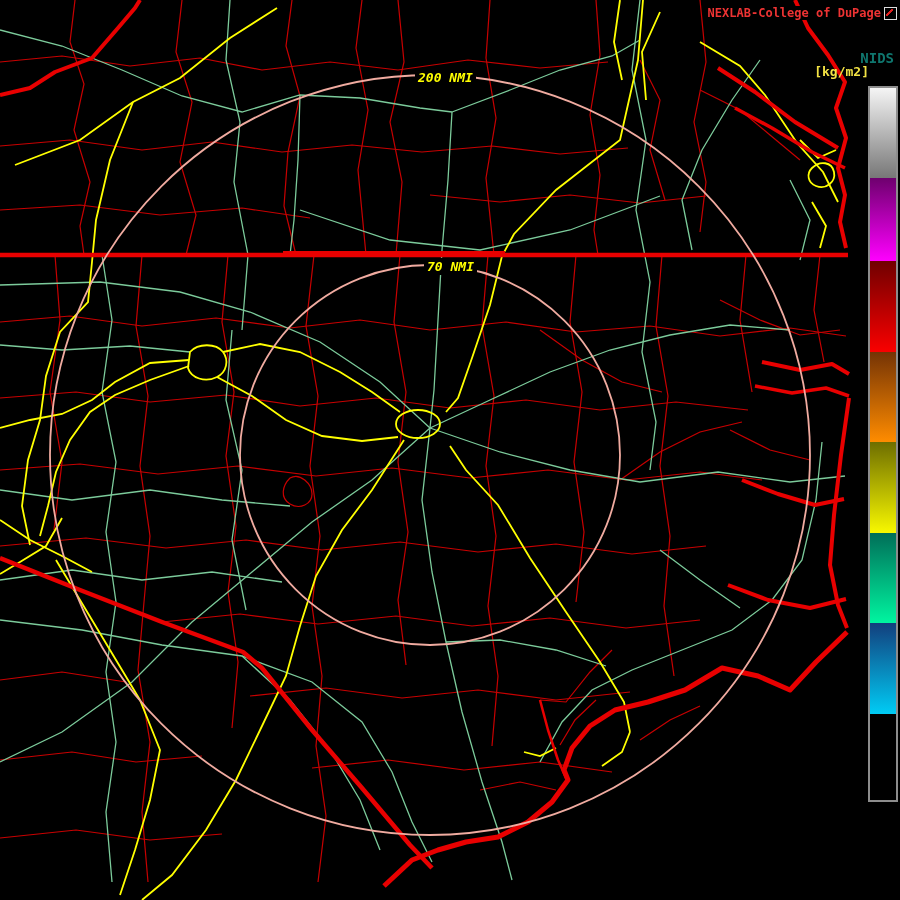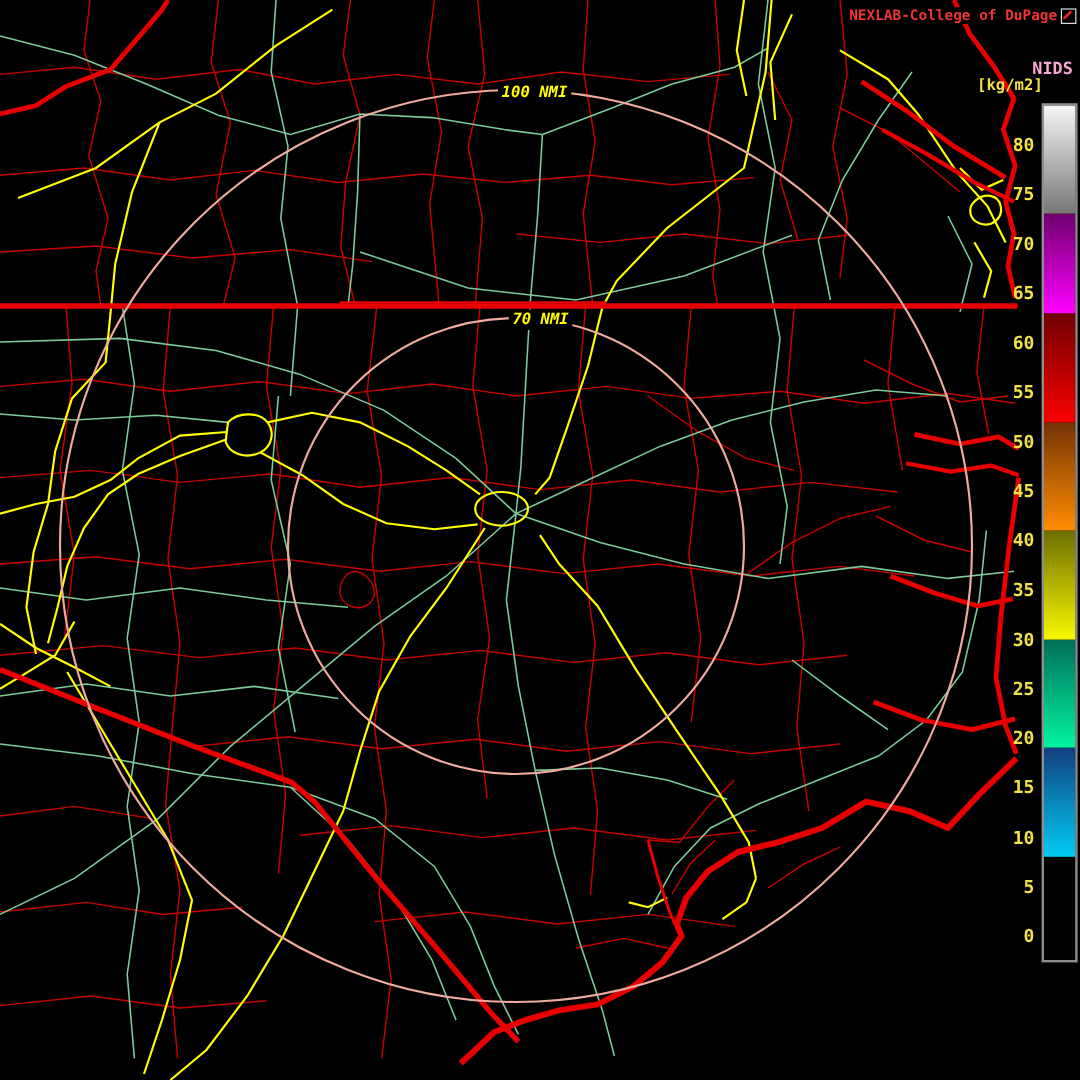--- a/index.html
+++ b/index.html
@@ -4,21 +4,21 @@
 <style>
   html,body{margin:0;padding:0;background:#000;}
   #screen{position:relative;width:900px;height:900px;background:#000;overflow:hidden;
           font-family:"DejaVu Sans Mono","Liberation Mono",monospace;}
   #mapsvg{position:absolute;left:0;top:0;}
   .credit{position:absolute;top:6px;right:3px;display:flex;align-items:center;gap:3px;
           background:#000;color:#ee3333;font-size:12px;font-weight:bold;letter-spacing:0px;line-height:14px;}
   .cod-logo{width:11px;height:11px;border:1px solid #ddd;position:relative;background:#000;display:inline-block;}
   .cod-logo:before{content:"";position:absolute;left:1px;top:1px;width:7px;height:7px;
           background:linear-gradient(135deg,transparent 40%,#e02020 40%,#e02020 60%,transparent 60%);}
-  .nids{position:absolute;top:50px;right:6px;color:#f9a8d4;font-size:14px;font-weight:bold;background:transparent;}
+  .nids{position:absolute;top:50px;right:6px;color:#0f766e;font-size:14px;font-weight:bold;background:transparent;}
   .units{position:absolute;top:64px;right:31px;color:#f2e244;font-size:13px;font-weight:bold;text-align:right;}
   .ringlabel{position:absolute;background:#000;color:#ffff00;font-size:13px;font-weight:bold;
              font-style:italic;padding:1px 3px;z-index:4;}
   #lbl-outer{left:415px;top:69px;}
   #lbl-inner{left:424px;top:258px;}
   .caption{position:absolute;bottom:1px;left:50%;transform:translateX(-50%);background:#000;
            color:#f2f2f2;font-size:16px;white-space:nowrap;padding:1px 4px;z-index:5;}
   #colorbar{position:absolute;left:868px;top:86px;width:26px;height:712px;border:2px solid #8d8d8d;
             background:#000;z-index:6;}
   .cb-seg{position:absolute;left:0;width:100%;}
@@ -150,53 +150,34 @@
       <path stroke-width="2" d="M283,252 L505,252"></path>
       <path stroke-width="4.5" d="M0,558 L80,590 L162,622 L243,652 L262,668 L312,730 L362,788 L410,845 L432,868"></path>
     </g>
 
     <g fill="none" stroke="#f0aba0" stroke-width="1.8">
       <circle cx="430" cy="455" r="190"></circle>
       <circle cx="430" cy="455" r="380"></circle>
     </g>
   </svg>
 
-  <div class="ringlabel" id="lbl-outer">100 NMI</div>
+  <div class="ringlabel" id="lbl-outer">200 NMI</div>
   <div class="ringlabel" id="lbl-inner">70 NMI</div>
 
   <div class="credit">
     <span>NEXLAB-College of DuPage</span>
     <span class="cod-logo"></span>
   </div>
 
   <div class="nids">NIDS</div>
   <div class="units">[kg/m2]</div>
 
   <div id="colorbar">
       <div class="cb-seg" style="top: 535.44px; height: 90.64px; background: linear-gradient(rgb(18, 63, 125), rgb(0, 204, 245));"></div>
       <div class="cb-seg" style="top: 444.8px; height: 90.64px; background: linear-gradient(rgb(0, 110, 88), rgb(0, 245, 160));"></div>
       <div class="cb-seg" style="top: 354.16px; height: 90.64px; background: linear-gradient(rgb(110, 110, 0), rgb(248, 248, 0));"></div>
       <div class="cb-seg" style="top: 263.52px; height: 90.64px; background: linear-gradient(rgb(116, 51, 5), rgb(255, 140, 0));"></div>
       <div class="cb-seg" style="top: 172.88px; height: 90.64px; background: linear-gradient(rgb(112, 0, 0), rgb(250, 0, 0));"></div>
       <div class="cb-seg" style="top: 90.48px; height: 82.4px; background: linear-gradient(rgb(110, 0, 110), rgb(255, 0, 255));"></div>
       <div class="cb-seg" style="top: 0px; height: 90.48px; background: linear-gradient(rgb(245, 245, 245), rgb(119, 119, 119));"></div>
     </div>
-  <div id="cb-ticks">
-      <div class="cb-tick" style="top: 111.8px; color: rgb(242, 226, 68);">80</div>
-      <div class="cb-tick" style="top: 153px; color: rgb(242, 226, 68);">75</div>
-      <div class="cb-tick" style="top: 194.2px; color: rgb(242, 226, 68);">70</div>
-      <div class="cb-tick" style="top: 235.4px; color: rgb(242, 226, 68);">65</div>
-      <div class="cb-tick" style="top: 276.6px; color: rgb(242, 226, 68);">60</div>
-      <div class="cb-tick" style="top: 317.8px; color: rgb(242, 226, 68);">55</div>
-      <div class="cb-tick" style="top: 359px; color: rgb(242, 226, 68);">50</div>
-      <div class="cb-tick" style="top: 400.2px; color: rgb(242, 226, 68);">45</div>
-      <div class="cb-tick" style="top: 441.4px; color: rgb(242, 226, 68);">40</div>
-      <div class="cb-tick" style="top: 482.6px; color: rgb(242, 226, 68);">35</div>
-      <div class="cb-tick" style="top: 523.8px; color: rgb(242, 226, 68);">30</div>
-      <div class="cb-tick" style="top: 565px; color: rgb(242, 226, 68);">25</div>
-      <div class="cb-tick" style="top: 606.2px; color: rgb(242, 226, 68);">20</div>
-      <div class="cb-tick" style="top: 647.4px; color: rgb(242, 226, 68);">15</div>
-      <div class="cb-tick" style="top: 688.6px; color: rgb(242, 226, 68);">10</div>
-      <div class="cb-tick" style="top: 729.8px; color: rgb(242, 226, 68);">5</div>
-      <div class="cb-tick" style="top: 771px; color: rgb(242, 226, 68);">0</div>
-    </div>
 
 </div>
 
 </body></html>

